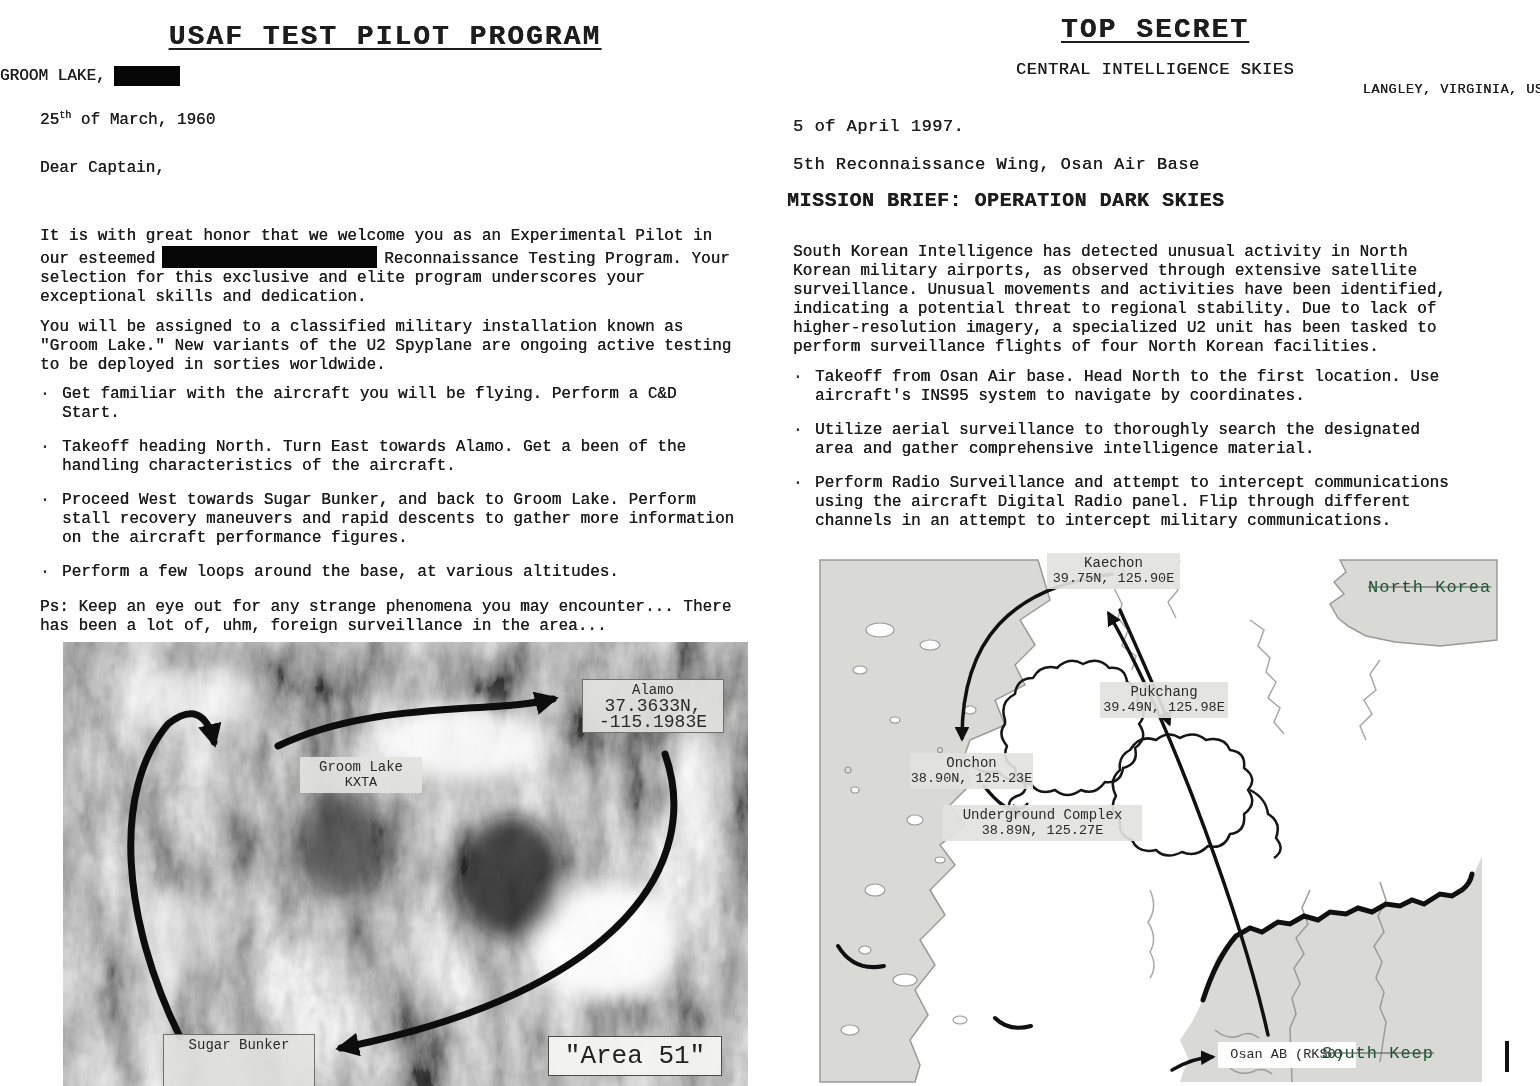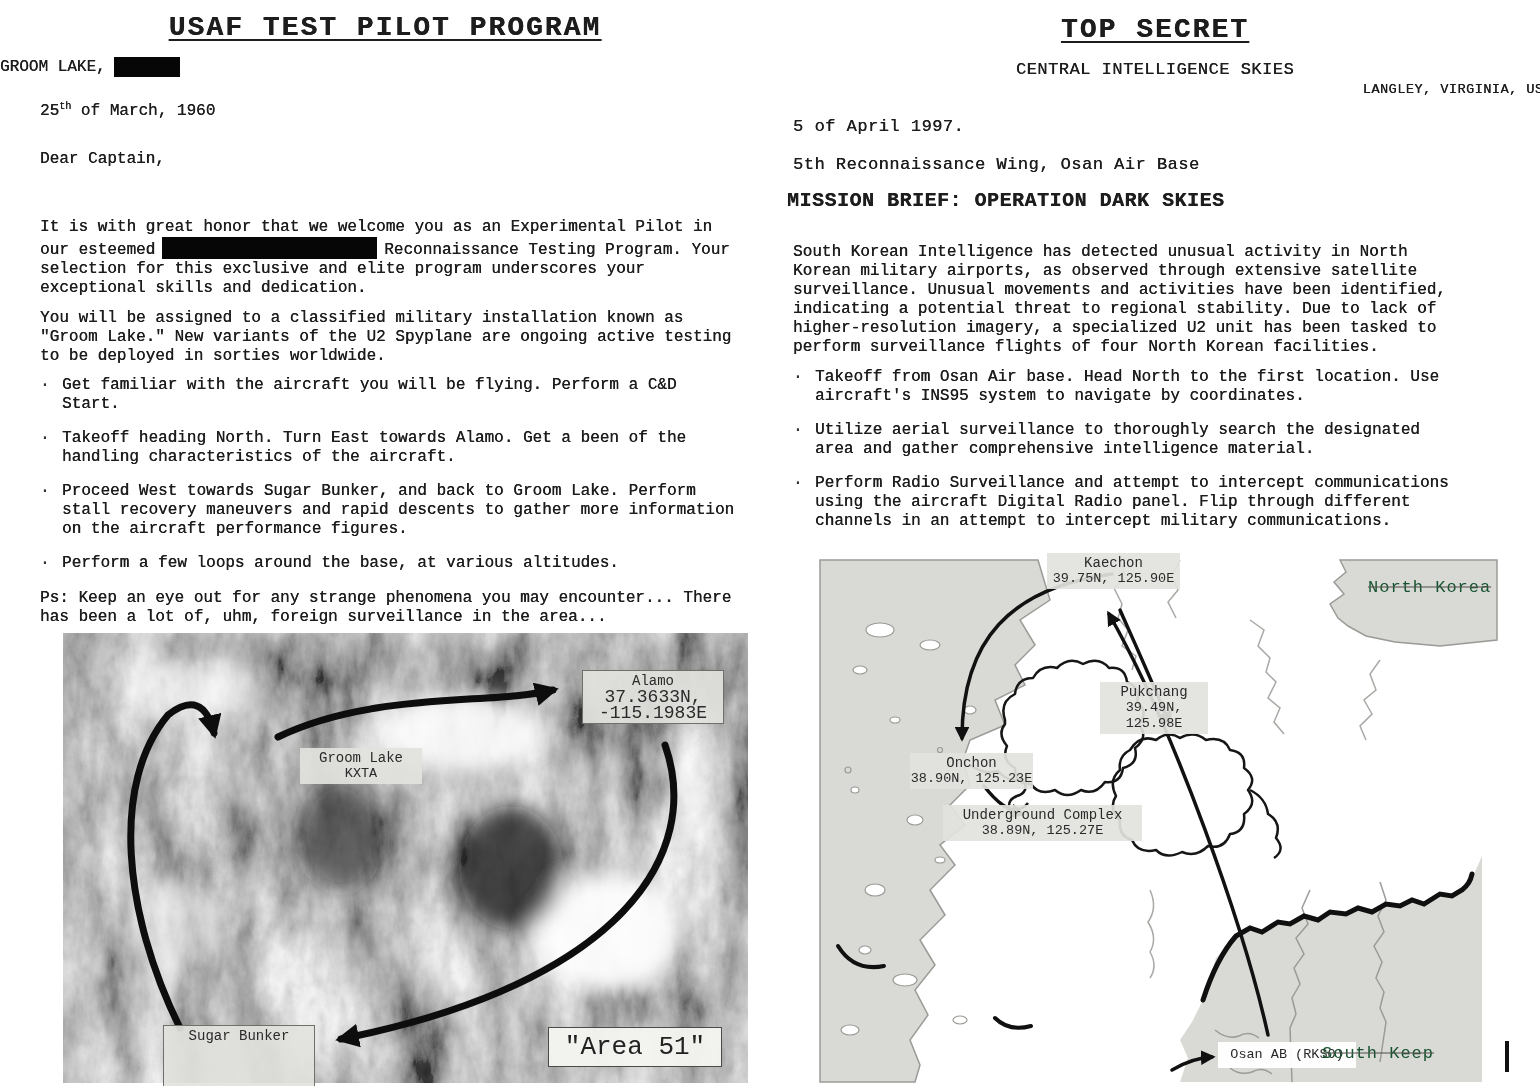--- a/index.html
+++ b/index.html
@@ -4,21 +4,21 @@
 <style>
   html,body{margin:0;padding:0;}
   body{
     width:1540px;height:1086px;position:relative;overflow:hidden;
     background:#ffffff;color:#1d1d1d;
     font-family:"Liberation Mono","DejaVu Sans Mono",monospace;
     font-size:16px;line-height:19px;
     text-shadow:0.3px 0 0 currentColor;
   }
   .abs{position:absolute;}
-  .col-left{left:0;top:0;width:770px;height:858px;}
+  .col-left{left:0;top:9px;width:770px;height:858px;}
   .col-right{left:770px;top:0;width:770px;height:1086px;}
   .doc-title{
     font-size:28px;line-height:32px;font-weight:bold;letter-spacing:2px;
     text-align:center;white-space:nowrap;
     text-decoration:underline;text-decoration-thickness:2px;text-underline-offset:4px;
   }
   .subtitle-row{display:flex;justify-content:flex-start;align-items:center;gap:8px;width:100%;}
   .redact{background:#060606;display:inline-block;}
   .redact-sm{width:66px;height:20px;}
   .redact-lg{width:215px;height:22px;vertical-align:-5px;margin:0 7px;}
@@ -243,21 +243,21 @@
         <path d="M 300,50 C 320,95 338,135 349,163" marker-end="url(#ahR)"></path>
         <path d="M 292,14 C 190,28 142,80 142,178" marker-end="url(#ahR)"></path>
         <path d="M 164,226 C 178,244 188,250 202,254" marker-end="url(#ahR)"></path>
         <path d="M 352,510 Q 372,498 392,497" marker-end="url(#ahR)"></path>
       </g>
     </svg>
     <div class="maplabel" style="left:227px;top:-7px;width:133px;">
       <div class="lname">Kaechon</div>
       <div>39.75N, 125.90E</div>
     </div>
-    <div class="maplabel" style="left:280px;top:122px;width:108px;">
+    <div class="maplabel" style="left:280px;top:122px;width:128px;">
       <div class="lname">Pukchang</div>
       <div>39.49N, 125.98E</div>
     </div>
     <div class="maplabel" style="left:90px;top:193px;width:123px;">
       <div class="lname">Onchon</div>
       <div>38.90N, 125.23E</div>
     </div>
     <div class="maplabel" style="left:123px;top:245px;width:199px;">
       <div class="lname">Underground Complex</div>
       <div>38.89N, 125.27E</div>

